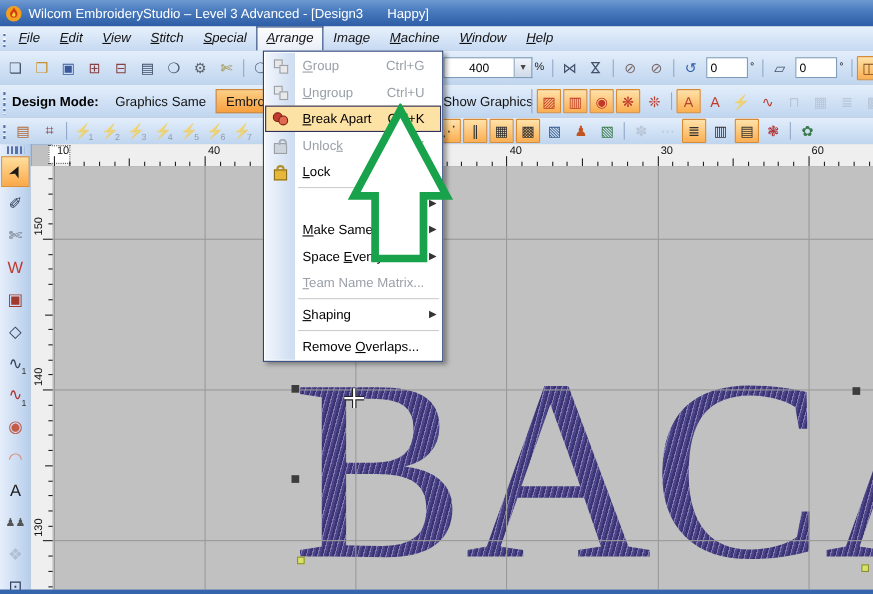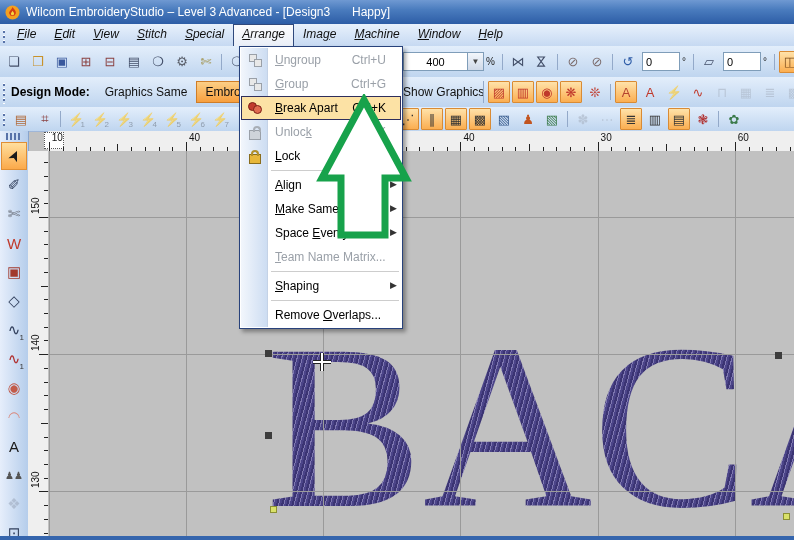--- a/index.html
+++ b/index.html
@@ -522,32 +522,32 @@
 
   <div class="dropmenu" id="dropmenu">
     <div class="gutter"></div>
   <div class="mrow dis">
         <div class="mico">
           <div class="mi-sq">
             <i></i>
             <i></i>
           </div>
         </div>
-        <div class="mlabel"><u>U</u>ngroup</div>
-        <div class="msc">Ctrl+U</div>
+        <div class="mlabel"><u>G</u>roup</div>
+        <div class="msc">Ctrl+G</div>
       </div>
       <div class="mrow dis">
         <div class="mico">
           <div class="mi-sq">
             <i></i>
             <i></i>
           </div>
         </div>
-        <div class="mlabel"><u>G</u>roup</div>
-        <div class="msc">Ctrl+G</div>
+        <div class="mlabel"><u>U</u>ngroup</div>
+        <div class="msc">Ctrl+U</div>
       </div>
       <div class="mrow hl">
         <div class="mico">
           <div class="mi-break">
             <i></i>
             <i></i>
           </div>
         </div>
         <div class="mlabel"><u>B</u>reak Apart</div>
         <div class="msc">Ctrl+K</div>
@@ -562,21 +562,20 @@
       <div class="mrow">
         <div class="mico">
           <div class="padlock"></div>
         </div>
         <div class="mlabel"><u>L</u>ock</div>
         <div class="msc">K</div>
       </div>
       <div class="msep"></div>
       <div class="mrow">
         <div class="mico"></div>
-        <div class="mlabel"><u>A</u>lign</div>
         <div class="sub">▶</div>
       </div>
       <div class="mrow">
         <div class="mico"></div>
         <div class="mlabel"><u>M</u>ake Same Size</div>
         <div class="sub">▶</div>
       </div>
       <div class="mrow">
         <div class="mico"></div>
         <div class="mlabel">Space <u>E</u>venly</div>

